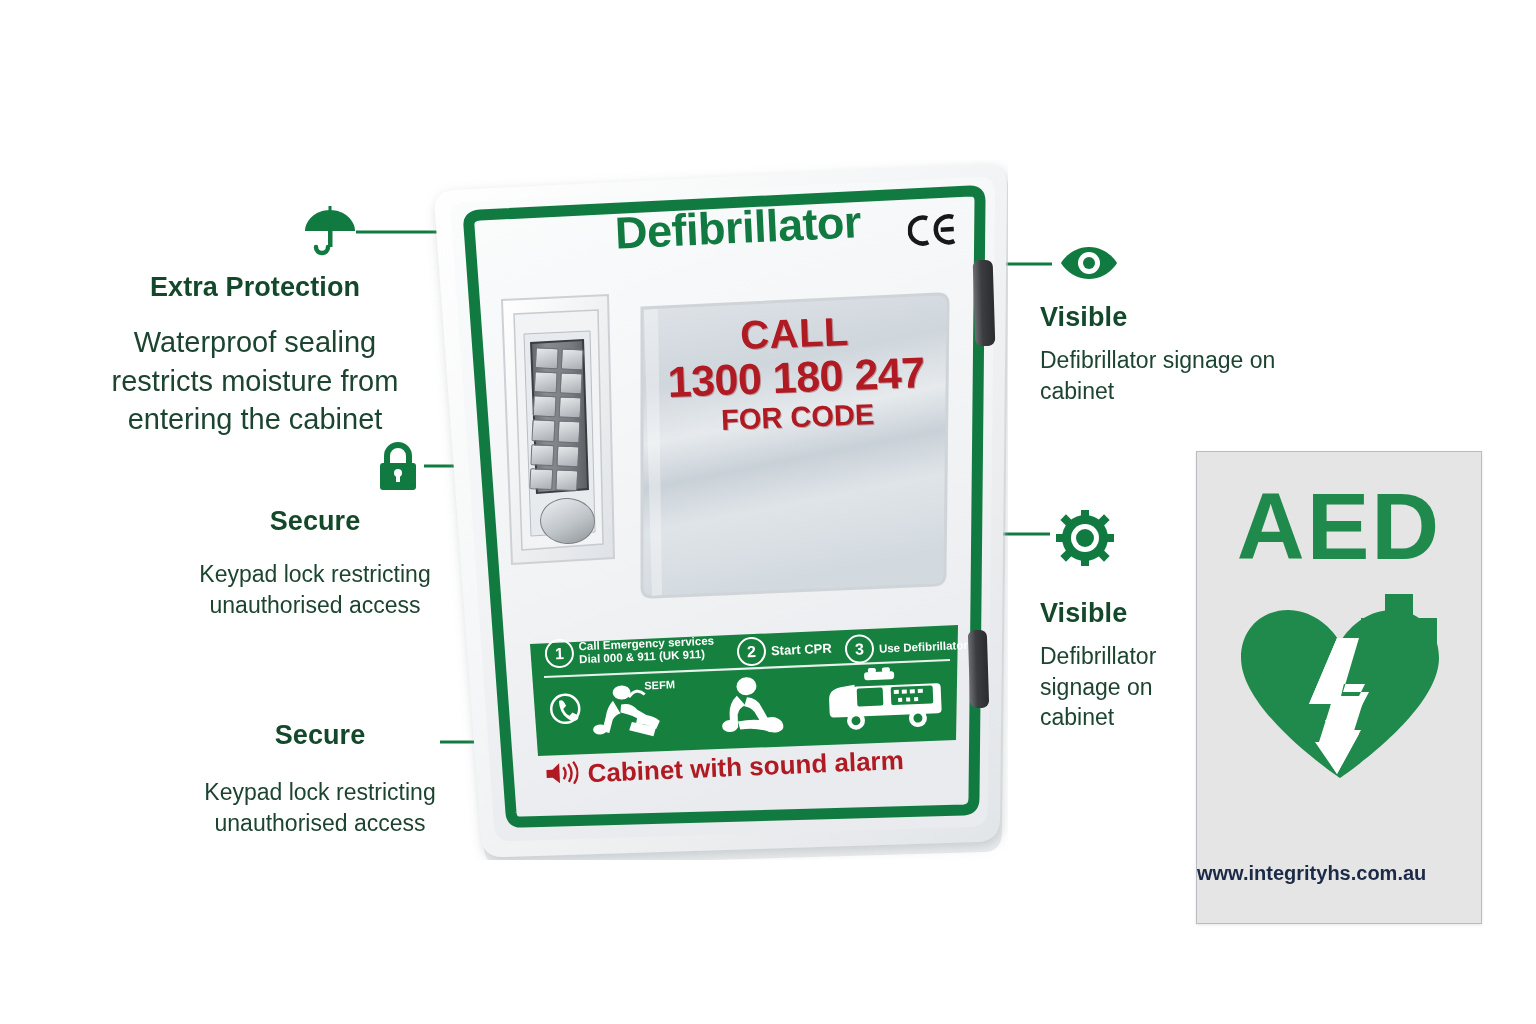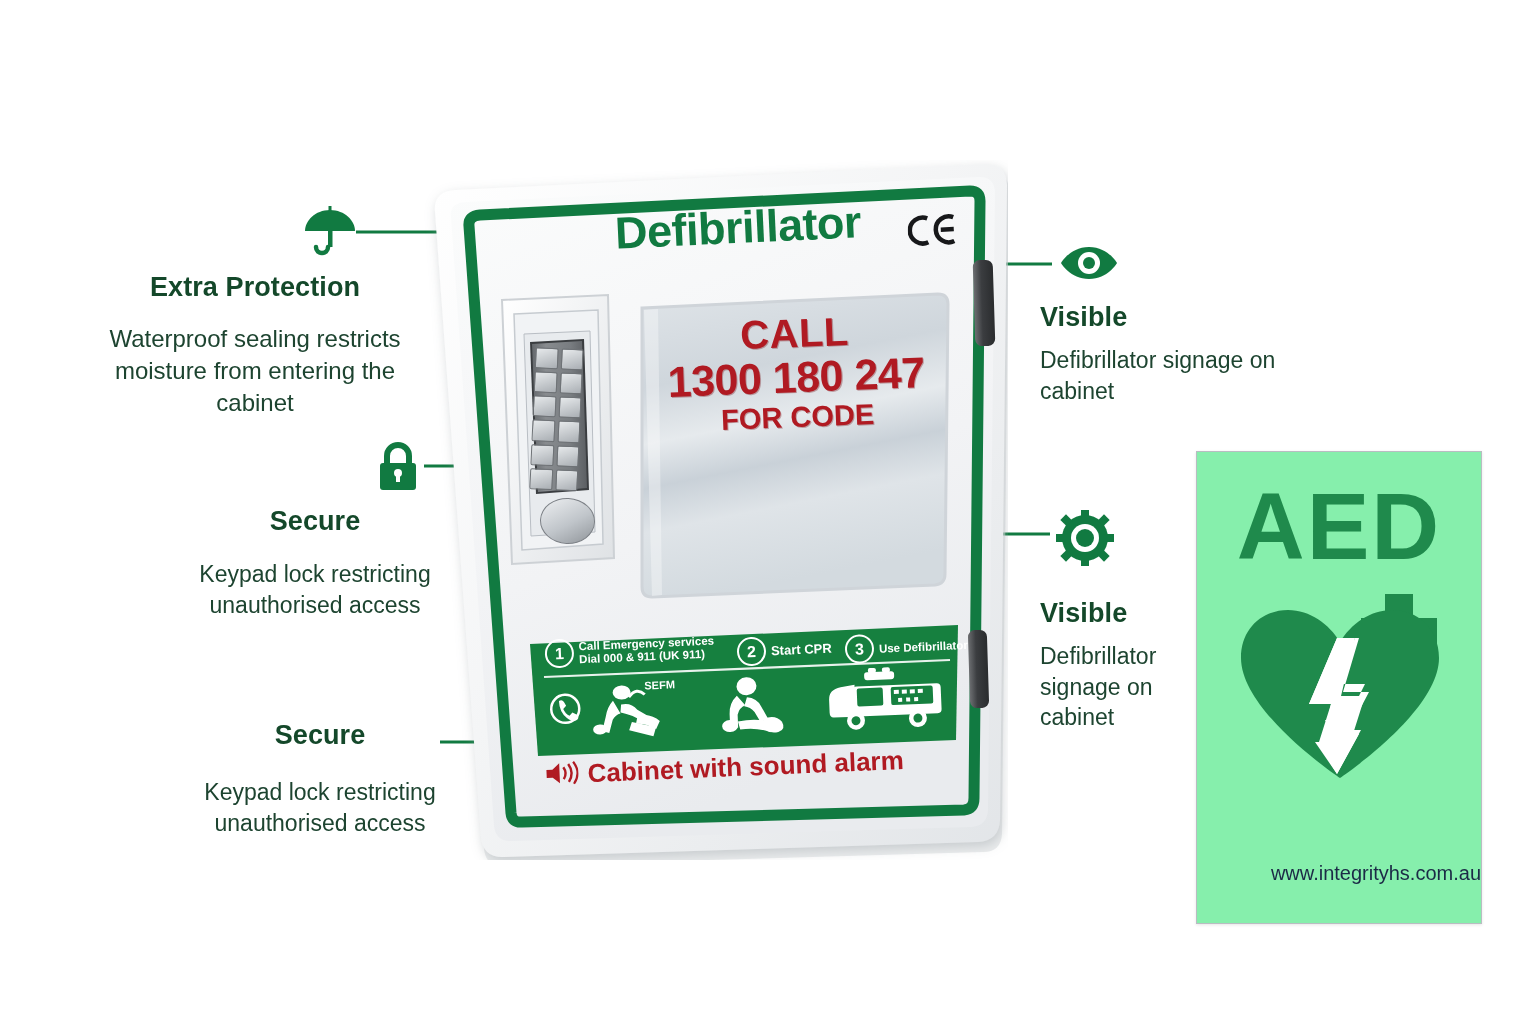--- a/index.html
+++ b/index.html
@@ -23,21 +23,21 @@
     color:#1d4430;
     line-height:1.33;
   }
 
   .cl-left{text-align:center;}
   .cl-right{text-align:left;}
 
   
   #callout-extra-protection{left:95px;top:272px;width:320px;}
   #callout-extra-protection .c-title{font-size:27px;margin-bottom:20px;}
-  #callout-extra-protection .c-body{font-size:24px;}
+  #callout-extra-protection .c-body{font-size:29px;}
 
   
   #callout-secure-keypad{left:145px;top:506px;width:340px;}
   #callout-secure-keypad .c-title{font-size:27px;margin-bottom:22px;}
   #callout-secure-keypad .c-body{font-size:23px;}
 
   
   #callout-secure-alarm{left:140px;top:720px;width:360px;}
   #callout-secure-alarm .c-title{font-size:27px;margin-bottom:26px;}
   #callout-secure-alarm .c-body{font-size:23px;}
@@ -68,39 +68,40 @@
     left:418px;top:160px;
     width:590px;height:700px;
   }
   .cab-layer{position:absolute;left:0;top:0;width:590px;height:700px;}
 
   
   #aed-sign{
     position:absolute;
     left:1196px;top:451px;
     width:284px;height:471px;
-    background:#86efac;
+    background:#e5e5e5;
     border:1px solid #b9bdc2;
     box-shadow:0 1px 3px rgba(0,0,0,.10);
   }
   #aed-letters{
     position:absolute;left:0;top:28px;width:284px;
     text-align:center;
     font-size:94px;font-weight:bold;
     color:#1f8a4c;
     letter-spacing:2px;
     line-height:1;
     font-family:"Liberation Sans", sans-serif;
   }
   #aed-graphic{position:absolute;left:36px;top:140px;width:215px;height:190px;}
   #aed-url{
     position:absolute;left:0;bottom:38px;width:284px;
-    text-align:right;
+    text-align:left;
     font-size:20px;
     color:#1b2a46;
+    font-weight:bold;
   }
 </style>
 </head>
 <body>
 
 <div class="stage">
 
   <svg id="connectors" viewBox="0 0 1536 1024">
 
     <line x1="356" y1="232" x2="478" y2="232" stroke="#117a41" stroke-width="3"></line>

